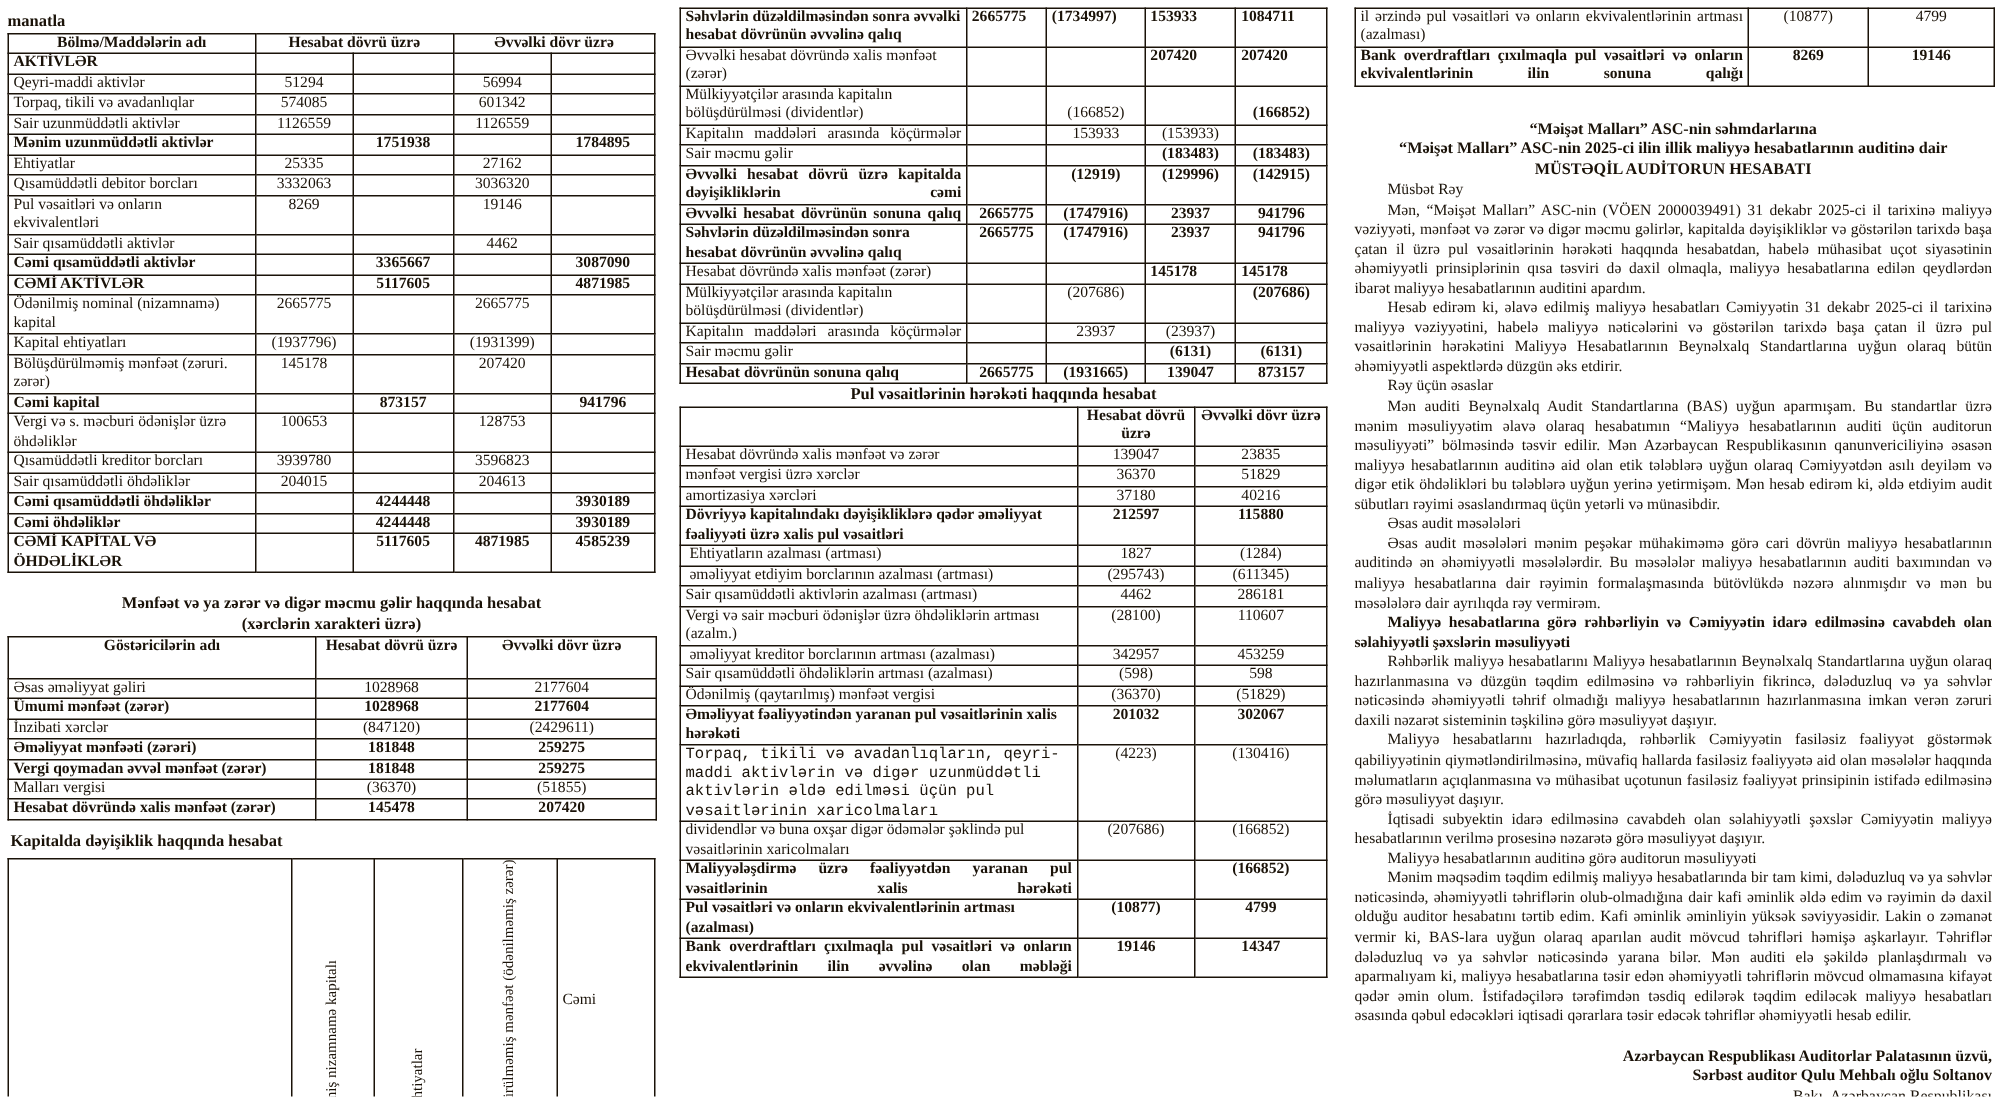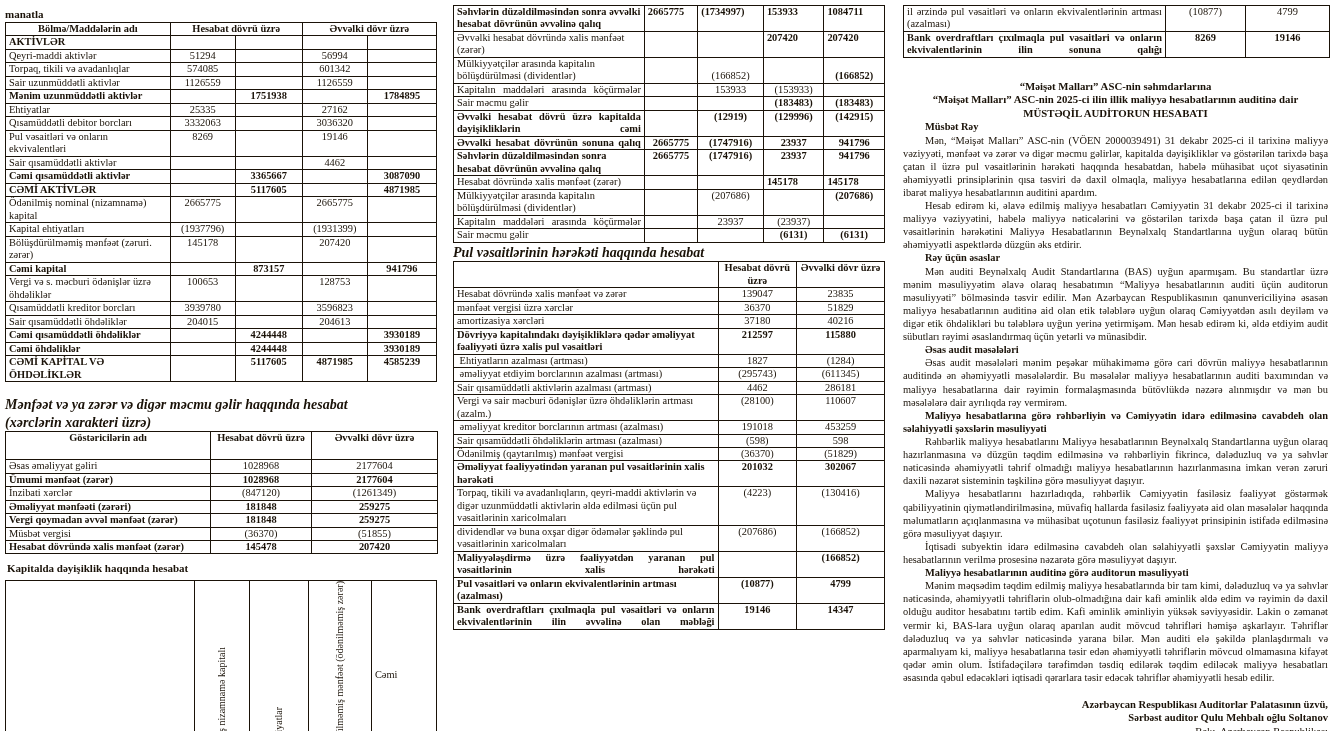--- a/index.html
+++ b/index.html
@@ -8,26 +8,26 @@
   .col { position:absolute; top:0; }
   #col1 { left:5px; width:432px; }
   #col2 { left:453px; width:432px; }
   #col3 { left:903px; width:425px; }
   table { border-collapse:collapse; width:100%; table-layout:fixed; }
   td, th { border:1px solid #1a1208; padding:0 3px; vertical-align:top; font-weight:normal; }
   .b { font-weight:bold; }
   .c { text-align:center; }
   .j { text-align:justify; text-align-last:justify; }
   .unit { text-align:left; font-weight:bold; font-size:11px; height:14px; margin-top:8px; padding-right:2px; }
-  .sec-title-it { font-style:italic; font-weight:bold; font-size:14px; line-height:1.25; }
+  .sec-title-it { text-align:center; font-weight:bold; font-size:11px; line-height:1.25; }
   .sec-title-b { font-weight:bold; font-size:11px; margin:8px 0 4px 2px; }
   .rot { writing-mode:vertical-rl; transform:rotate(180deg); text-align:center; margin:0 auto; font-size:10px; line-height:1.15; }
   .audit-title { text-align:center; font-weight:bold; font-size:10.8px; line-height:1.25; }
   .p { text-align:justify; text-indent:22px; font-size:10.4px; line-height:1.26; margin:0; }
-  .h { font-weight:bold; text-indent:22px; margin:0; font-size:10.4px; line-height:1.26; }
+  .h { font-weight:normal; text-indent:22px; margin:0; font-size:10.4px; line-height:1.26; }
   .hj { font-weight:bold; text-indent:22px; margin:0; font-size:10.4px; line-height:1.26; text-align:justify; }
   .sig { text-align:right; font-weight:bold; font-size:10.6px; line-height:1.25; }
   .sig.nb { font-weight:normal; }
 </style>
 </head>
 <body>
 
 <div class="col" id="col1">
   <div class="unit">manatla</div>
   <table>
@@ -221,34 +221,34 @@
           <td class="c ">2177604</td>
         </tr>
         <tr>
           <td class="b">Ümumi mənfəət (zərər)</td>
           <td class="c b">1028968</td>
           <td class="c b">2177604</td>
         </tr>
         <tr>
           <td class="">İnzibati xərclər</td>
           <td class="c ">(847120)</td>
-          <td class="c ">(1261349)</td>
+          <td class="c ">(2429611)</td>
         </tr>
         <tr>
           <td class="b">Əməliyyat mənfəəti (zərəri)</td>
           <td class="c b">181848</td>
           <td class="c b">259275</td>
         </tr>
         <tr>
           <td class="b">Vergi qoymadan əvvəl mənfəət (zərər)</td>
           <td class="c b">181848</td>
           <td class="c b">259275</td>
         </tr>
         <tr>
-          <td class="">Müsbət vergisi</td>
+          <td class="">Malları vergisi</td>
           <td class="c ">(36370)</td>
           <td class="c ">(51855)</td>
         </tr>
         <tr>
           <td class="b">Hesabat dövründə xalis mənfəət (zərər)</td>
           <td class="c b">145478</td>
           <td class="c b">207420</td>
         </tr>
       </tbody>
   </table>
@@ -369,20 +369,27 @@
           <td class=" c">(23937)</td>
           <td class=" c"></td>
         </tr>
         <tr>
           <td class="">Sair məcmu gəlir</td>
           <td class=" c"></td>
           <td class=" c"></td>
           <td class="b c">(6131)</td>
           <td class="b c">(6131)</td>
         </tr>
+        <tr>
+          <td class="b">Hesabat dövrünün sonuna qalıq</td>
+          <td class="b c">2665775</td>
+          <td class="b c">(1931665)</td>
+          <td class="b c">139047</td>
+          <td class="b c">873157</td>
+        </tr>
       </tbody>
   </table>
   <div class="sec-title-it" style="margin-top:1px">Pul vəsaitlərinin hərəkəti haqqında hesabat</div>
   <table>
     <colgroup>
         <col style="width:259px">
         <col style="width:77px">
         <col style="width:86px">
       </colgroup>
     <thead>
@@ -428,40 +435,40 @@
           <td class="c ">4462</td>
           <td class="c ">286181</td>
         </tr>
         <tr>
           <td class="" style="white-space: pre-wrap;">Vergi və sair məcburi ödənişlər üzrə öhdəliklərin artması (azalm.)</td>
           <td class="c ">(28100)</td>
           <td class="c ">110607</td>
         </tr>
         <tr>
           <td class="" style="white-space: pre-wrap;"> əməliyyat kreditor borclarının artması (azalması)</td>
-          <td class="c ">191018</td>
+          <td class="c ">342957</td>
           <td class="c ">453259</td>
         </tr>
         <tr>
           <td class="" style="white-space: pre-wrap;">Sair qısamüddətli öhdəliklərin artması (azalması)</td>
           <td class="c ">(598)</td>
           <td class="c ">598</td>
         </tr>
         <tr>
           <td class="" style="white-space: pre-wrap;">Ödənilmiş (qaytarılmış) mənfəət vergisi</td>
           <td class="c ">(36370)</td>
           <td class="c ">(51829)</td>
         </tr>
         <tr>
           <td class="b" style="white-space: pre-wrap;">Əməliyyat fəaliyyətindən yaranan pul vəsaitlərinin xalis hərəkəti</td>
           <td class="c b">201032</td>
           <td class="c b">302067</td>
         </tr>
         <tr>
-          <td class="" style="white-space: pre-wrap;">Torpaq, tikili və avadanlıqların, qeyri-maddi aktivlərin və digər uzunmüddətli aktivlərin əldə edilməsi üçün pul vəsaitlərinin xaricolmaları</td>
+          <td class="" style="white-space: pre-wrap; font-family: Liberation Mono, monospace;">Torpaq, tikili və avadanlıqların, qeyri-maddi aktivlərin və digər uzunmüddətli aktivlərin əldə edilməsi üçün pul vəsaitlərinin xaricolmaları</td>
           <td class="c ">(4223)</td>
           <td class="c ">(130416)</td>
         </tr>
         <tr>
           <td class="" style="white-space: pre-wrap;">dividendlər və buna oxşar digər ödəmələr şəklində pul vəsaitlərinin xaricolmaları</td>
           <td class="c ">(207686)</td>
           <td class="c ">(166852)</td>
         </tr>
         <tr>
           <td class="b j" style="white-space: pre-wrap;">Maliyyələşdirmə üzrə fəaliyyətdən yaranan pul vəsaitlərinin xalis hərəkəti</td>

